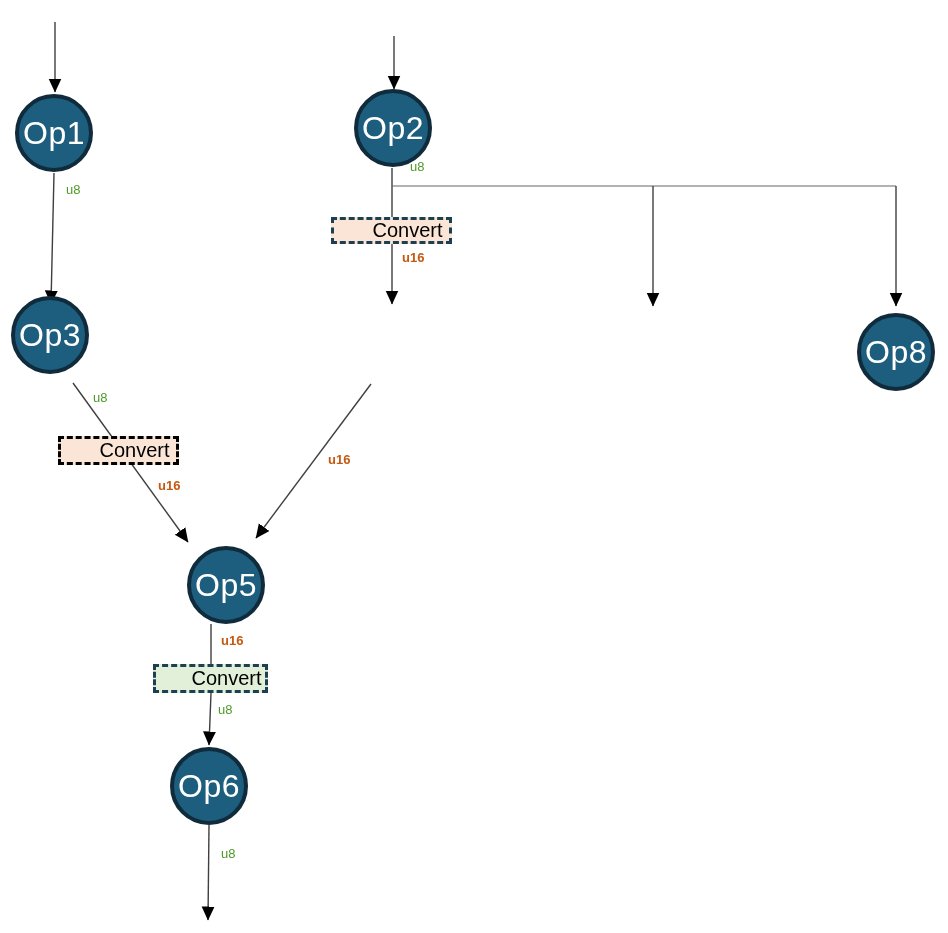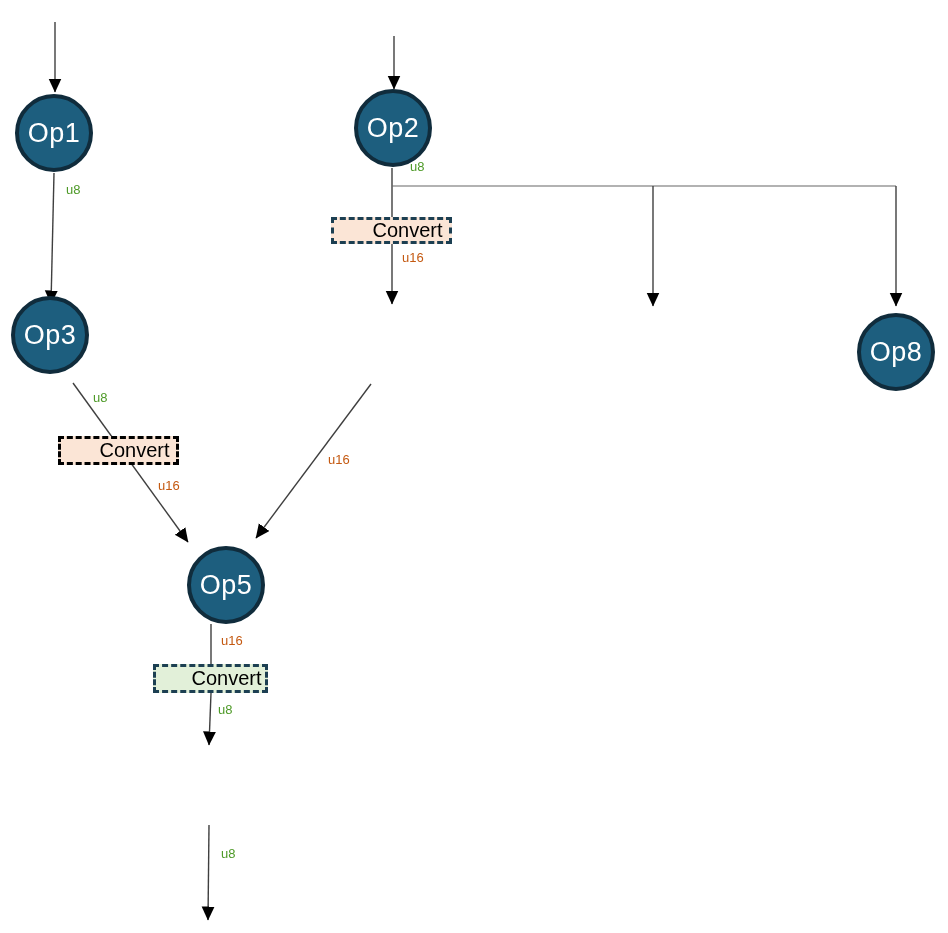--- a/index.html
+++ b/index.html
@@ -19,21 +19,21 @@
     position:absolute;
     width:78px; height:78px;
     box-sizing:border-box;
     border-radius:50%;
     background:var(--node-fill,#1d5e7e);
     border:4px solid var(--node-border,#102c3c);
     display:flex; align-items:center; justify-content:center;
   }
   .node .nlabel {
     color:#ffffff;
-    font-size:27px;
+    font-size:32px;
     line-height:1;
     letter-spacing:0.5px;
   }
 
   .convert {
     position:absolute;
     box-sizing:border-box;
     border:3px dashed var(--convert-border-teal,#1c3f52);
     display:flex; align-items:center; justify-content:center;
     font-size:20px; color:#000000;padding-left:32px;
@@ -42,21 +42,21 @@
   .convert.green { background:var(--convert-fill-green,#e2f0d9); }
   .convert.black-border { border-color:var(--convert-border-black,#000000); }
 
   .tlabel {
     position:absolute;
     font-size:13px;
     line-height:1.1;
     white-space:nowrap;
   }
   .tlabel.u8 { color:var(--u8-label,#4e9a28); }
-  .tlabel.u16 { color:var(--u16-label,#c45911); font-weight:normal; }
+  .tlabel.u16 { color:var(--u16-label,#c45911); font-weight:bold; }
 </style>
 </head>
 <body>
 
 <div class="canvas">
 
   <svg class="edges" viewBox="0 0 948 933">
     <defs>
       <marker id="arrow" markerUnits="userSpaceOnUse" markerWidth="16" markerHeight="14" refX="13.5" refY="6.5" orient="auto">
         <path d="M0,0 L14,6.5 L0,13 Z"></path>
@@ -95,20 +95,23 @@
   </div>
   <div class="node" style="left:354px; top:89px;">
     <span class="nlabel">Op2</span>
   </div>
   <div class="node" style="left:11px; top:296px;">
     <span class="nlabel">Op3</span>
   </div>
   <div class="node" style="left:187px; top:546px;">
     <span class="nlabel">Op5</span>
   </div>
+  <div class="node" style="left:170px; top:747px;">
+    <span class="nlabel">Op6</span>
+  </div>
   <div class="node" style="left:857px; top:313px;">
     <span class="nlabel">Op8</span>
   </div>
 
   <span class="tlabel u8" style="left:66px;  top:183px;">u8</span>
   <span class="tlabel u8" style="left:410px; top:160px;">u8</span>
   <span class="tlabel u16" style="left:402px; top:251px;">u16</span>
   <span class="tlabel u8" style="left:93px;  top:391px;">u8</span>
   <span class="tlabel u16" style="left:158px; top:479px;">u16</span>
   <span class="tlabel u16" style="left:328px; top:453px;">u16</span>

